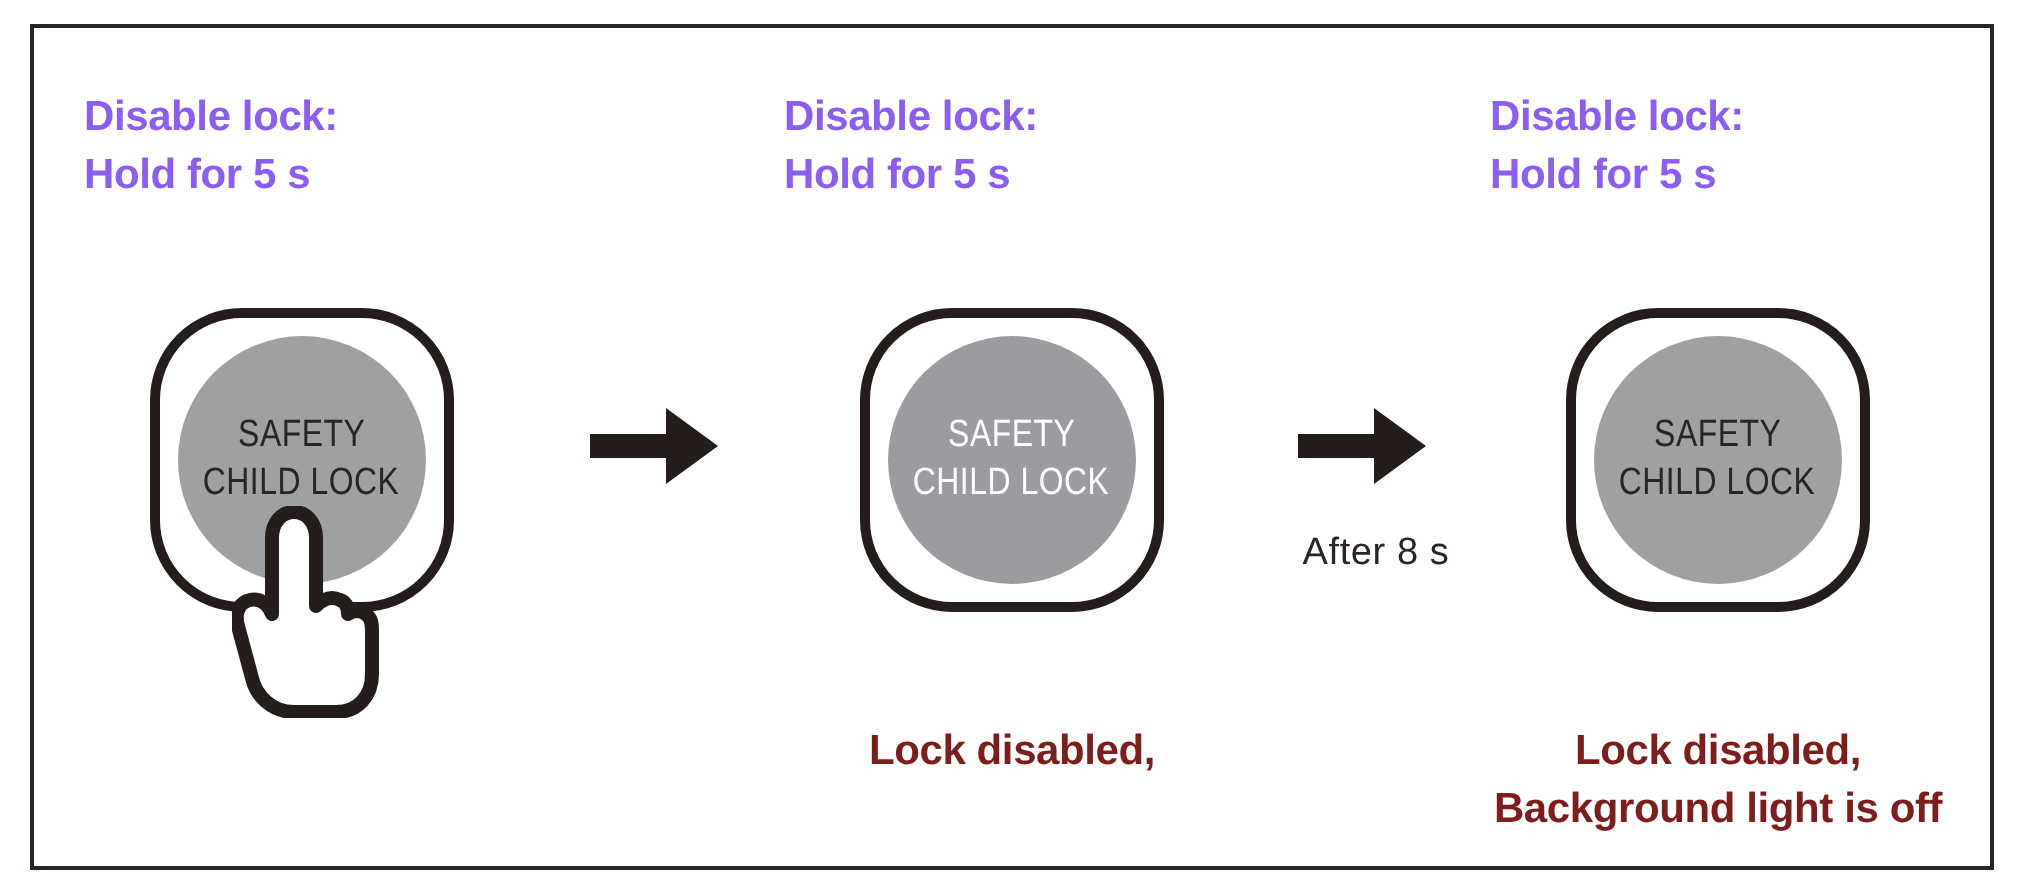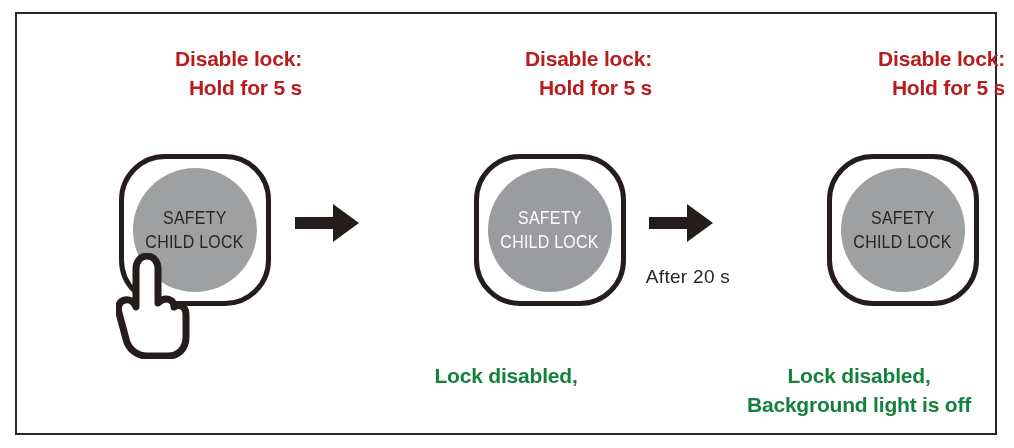--- a/index.html
+++ b/index.html
@@ -22,44 +22,43 @@
     height: 423px;
     border: 2px solid #2b2524;
     background: #ffffff;
     box-sizing: border-box;
   }
 
   
   .step-heading {
     position: absolute;
     width: 260px;
-    text-align: right;
+    text-align: left;
     font-family: "Liberation Sans", sans-serif;
     font-weight: bold;
     font-size: 21px;
     line-height: 29px;
-    color: #b91c1c;
+    color: #8b5cf6;
     letter-spacing: -0.2px;
   }
   #heading-1 { left: 25px;  top: 30px; }
   #heading-2 { left: 375px; top: 30px; }
   #heading-3 { left: 728px; top: 30px; }
 
   .step-heading .hl { display: block; white-space: nowrap; }
 
   
   .lock-button {
     position: absolute;
     width: 152px;
     height: 152px;
     border: 5px solid #241d1c;
     border-radius: 46px;
     background: #ffffff;
     box-sizing: border-box;
-    margin-left: 44px;
   }
   #button-1 { left: 58px;  top: 140px; }
   #button-2 { left: 413px; top: 140px; }
   #button-3 { left: 766px; top: 140px; }
 
   .lock-disc {
     position: absolute;
     left: 50%;
     top: 50%;
     transform: translate(-50%, -50%);
@@ -122,21 +121,21 @@
 
   
   .step-caption {
     position: absolute;
     width: 330px;
     text-align: center;
     font-family: "Liberation Sans", sans-serif;
     font-weight: bold;
     font-size: 21px;
     line-height: 29px;
-    color: #15803d;
+    color: #7f1d1d;
     letter-spacing: -0.2px;
   }
   #caption-2 { left: 324px; top: 347px; }
   #caption-3 { left: 677px; top: 347px; }
   .step-caption .cl { display: block; white-space: nowrap; }
 </style>
 </head>
 <body>
 
 <div id="figure-frame">
@@ -182,21 +181,21 @@
   <div class="lock-button" id="button-2">
     <div class="lock-disc lit disc-light">
       <span class="disc-line">SAFETY</span>
       <span class="disc-line">CHILD LOCK</span>
     </div>
   </div>
 
   <svg class="flow-arrow" id="arrow-2" viewBox="0 0 68 44">
     <path d="M2 16 L40 16 L40 3 L66 22 L40 41 L40 28 L2 28 Z" fill="#241d1c"></path>
   </svg>
-  <div id="after-label">After 20 s</div>
+  <div id="after-label">After 8 s</div>
 
   <div class="lock-button" id="button-3">
     <div class="lock-disc disc-dark">
       <span class="disc-line">SAFETY</span>
       <span class="disc-line">CHILD LOCK</span>
     </div>
   </div>
 
   <div class="step-caption" id="caption-2">
     <span class="cl">Lock disabled,</span>

